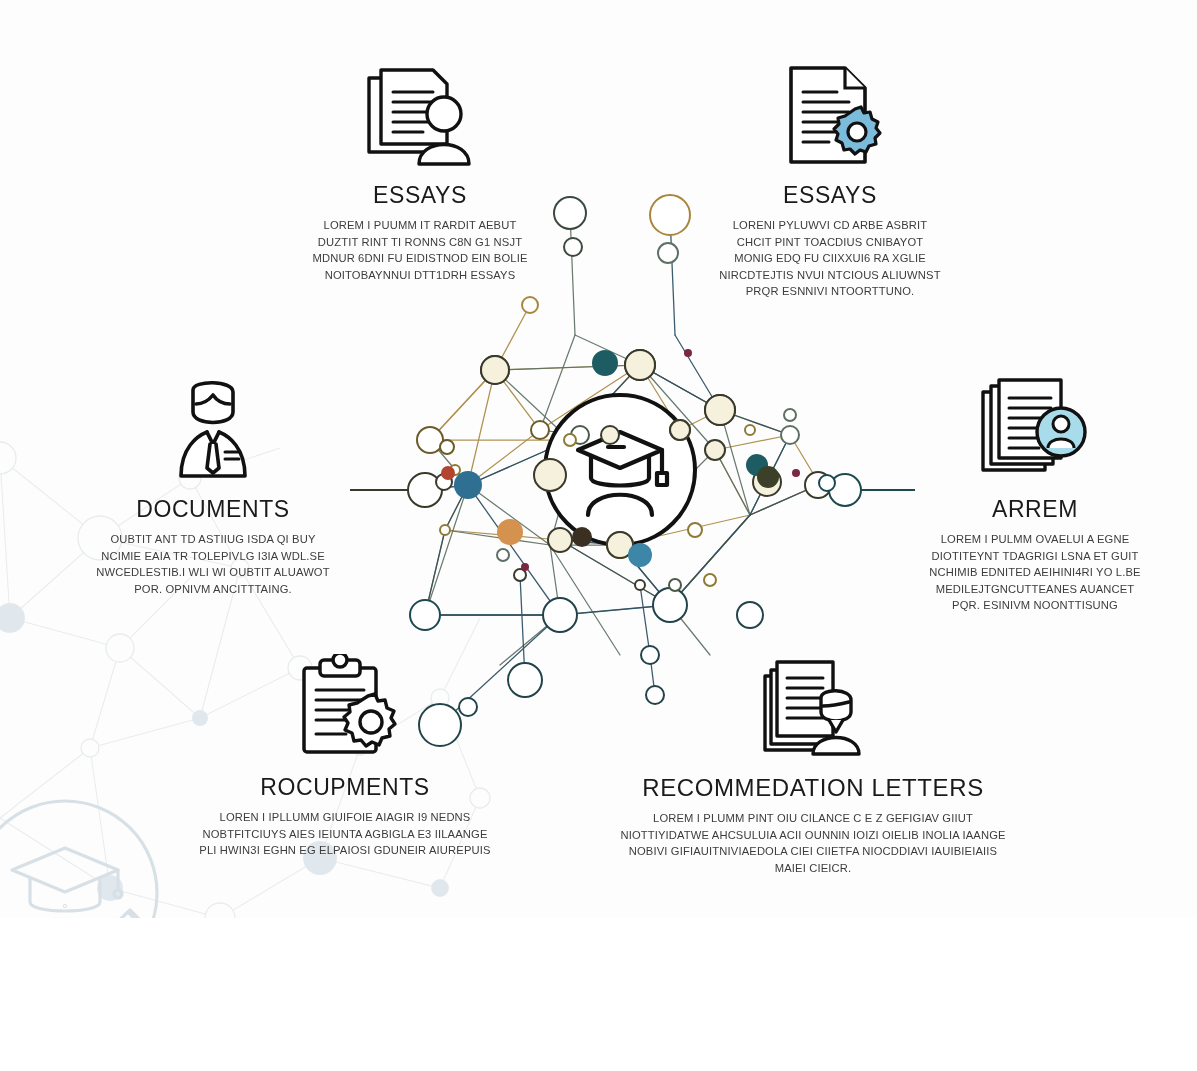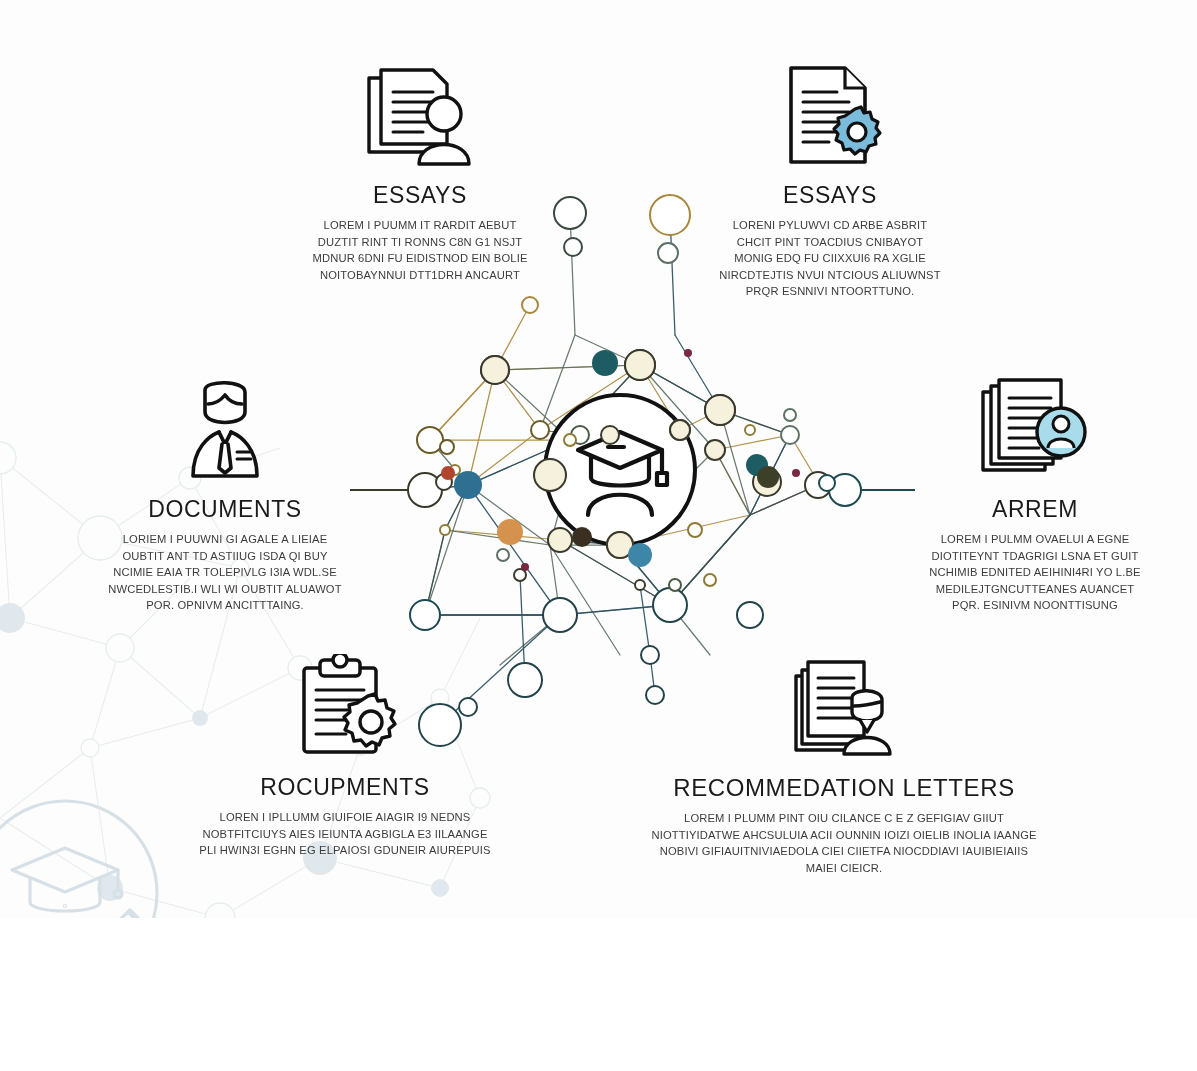--- a/index.html
+++ b/index.html
@@ -55,24 +55,24 @@
   .section .body {
     font-size: 11.2px;
     line-height: 1.48;
     color: #3c3c3c;
     letter-spacing: 0.15px;
     filter: blur(0.28px);
   }
 
   #sec-essays-left   { left: 250px; top: 58px;  width: 340px; }
   #sec-essays-right  { left: 660px; top: 58px;  width: 340px; }
-  #sec-documents     { left: 60px;  top: 372px; width: 330px; }
+  #sec-documents     { left: 48px;  top: 372px; width: 330px; }
   #sec-arrem         { left: 870px; top: 372px; width: 330px; }
   #sec-rocupments    { left: 170px; top: 650px; width: 350px; }
-  #sec-reco-letters  { left: 644px; top: 650px; width: 400px; }
+  #sec-reco-letters  { left: 613px; top: 650px; width: 400px; }
 
   #sec-reco-letters .title { font-size: 24px; }
   #sec-rocupments .title { font-size: 23px; }
 </style>
 </head>
 <body>
 
 <div id="canvas">
 
   <svg id="watermark" viewBox="0 0 560 540">
@@ -338,21 +338,21 @@
           <circle cx="83" cy="50" r="17"></circle>
           <path d="M58 100 C58 74 108 74 108 100 z"></path>
         </g>
       </svg>
     </div>
     <div class="title">ESSAYS</div>
     <div class="body">
       <div>LOREM I PUUMM IT RARDIT AEBUT</div>
       <div>DUZTIT RINT TI RONNS C8N G1 NSJT</div>
       <div>MDNUR 6DNI FU EIDISTNOD EIN BOLIE</div>
-      <div>NOITOBAYNNUI DTT1DRH ANCAURT</div>
+      <div>NOITOBAYNNUI DTT1DRH ESSAYS</div>
     </div>
   </div>
 
   <div class="section" id="sec-essays-right">
     <div class="icon-wrap">
       <svg width="110" height="106" viewBox="0 0 110 106">
         <path d="M16 6 h54 l20 20 v74 h-74 z" fill="#fff" stroke="#111" stroke-width="3.6" stroke-linejoin="round"></path>
         <path d="M70 6 v20 h20" fill="#fff" stroke="#111" stroke-width="3.2"></path>
         <g stroke="#111" stroke-width="3" stroke-linecap="round">
           <path d="M28 30 h34"></path>
@@ -389,21 +389,20 @@
           <path d="M47 66 L44 90 L50 95 L56 90 L53 66"></path>
         </g>
         <g stroke="#111" stroke-width="3" stroke-linecap="round">
           <path d="M62 74 h14"></path>
             <path d="M62 81 h14"></path>
         </g>
       </svg>
     </div>
     <div class="title">DOCUMENTS</div>
     <div class="body">
-      <div>LORIEM I PUUWNI GI AGALE A LIEIAE</div>
       <div>OUBTIT ANT TD ASTIIUG ISDA QI BUY</div>
       <div>NCIMIE EAIA TR TOLEPIVLG I3IA WDL.SE</div>
       <div>NWCEDLESTIB.I WLI WI OUBTIT ALUAWOT</div>
       <div>POR. OPNIVM ANCITTTAING.</div>
     </div>
   </div>
 
   <div class="section" id="sec-arrem">
     <div class="icon-wrap">
       <svg width="116" height="106" viewBox="0 0 116 106">

